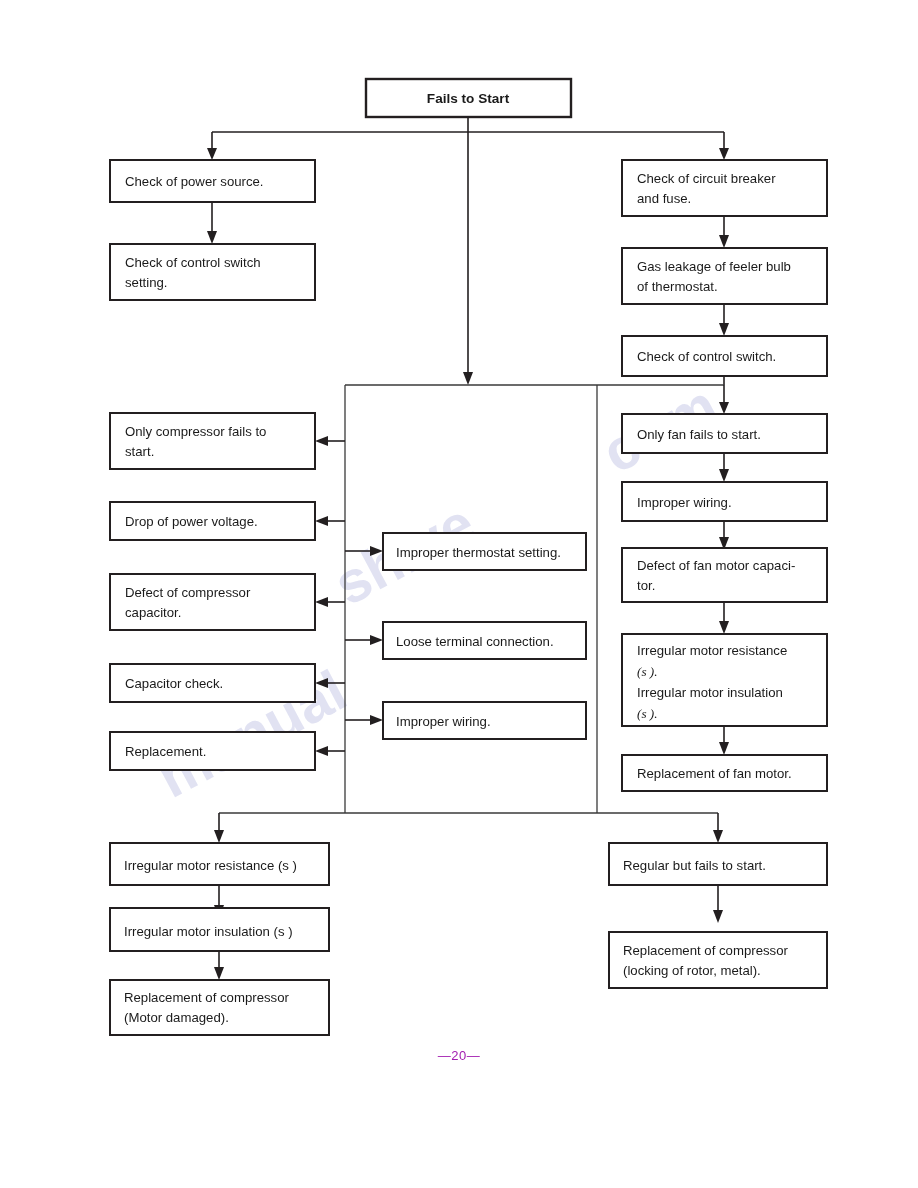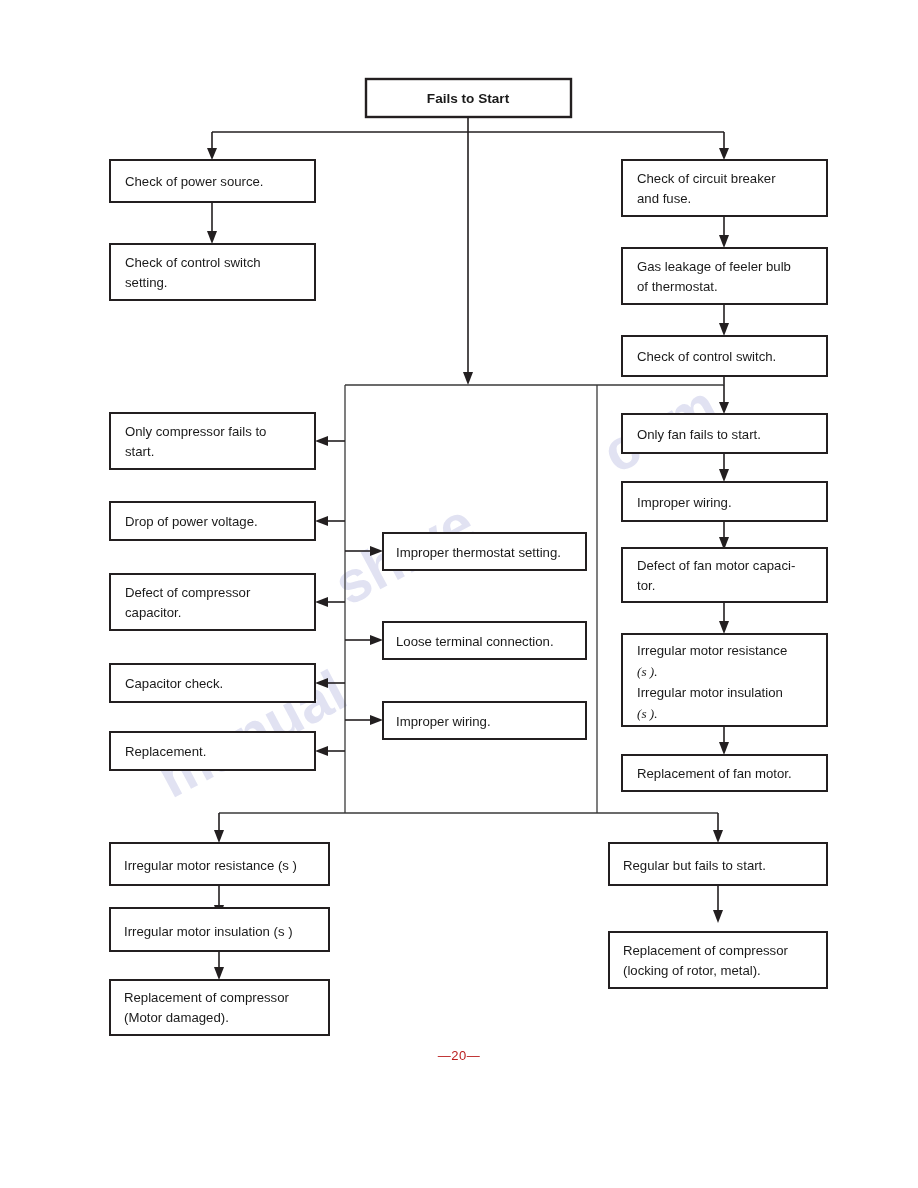--- a/index.html
+++ b/index.html
@@ -64,21 +64,21 @@
     font-family: "Liberation Serif", serif;
   }
   .footer {
     position: absolute;
     left: 0;
     top: 1048px;
     width: 918px;
     text-align: center;
     font-family: "Liberation Sans", sans-serif;
     font-size: 13px;
-    color: #b91c1c;
+    color: #a21caf;
     letter-spacing: 0.5px;
   }
   .watermark {
     position: absolute;
     pointer-events: none;
     color: #c9cbe8;
     font-family: "Liberation Sans", sans-serif;
     font-size: 58px;
     font-weight: bold;
     opacity: 0.55;

